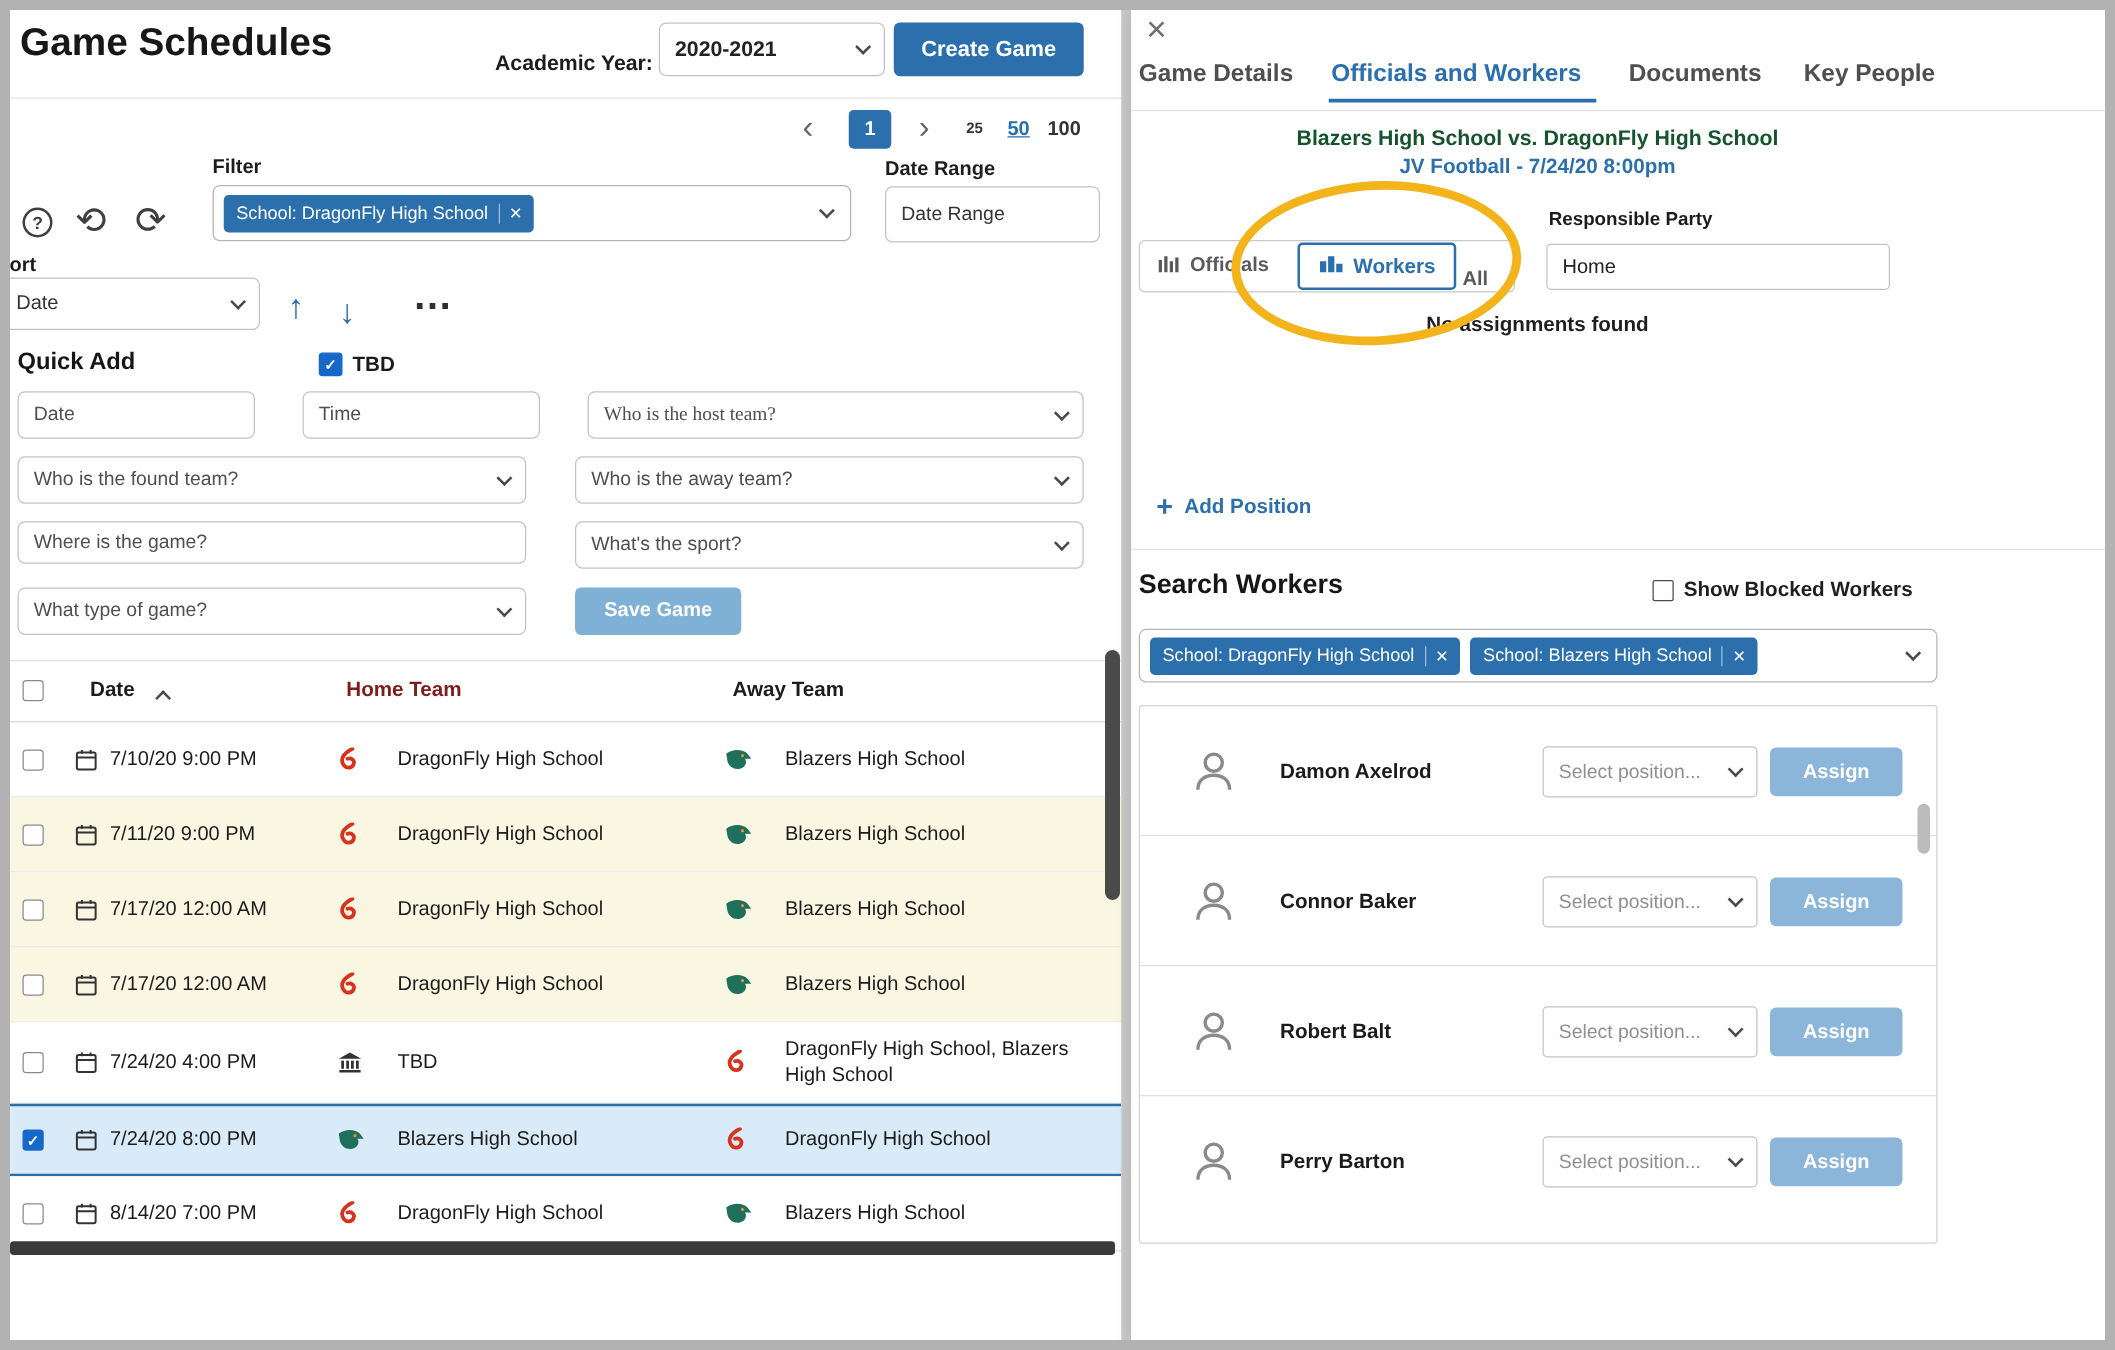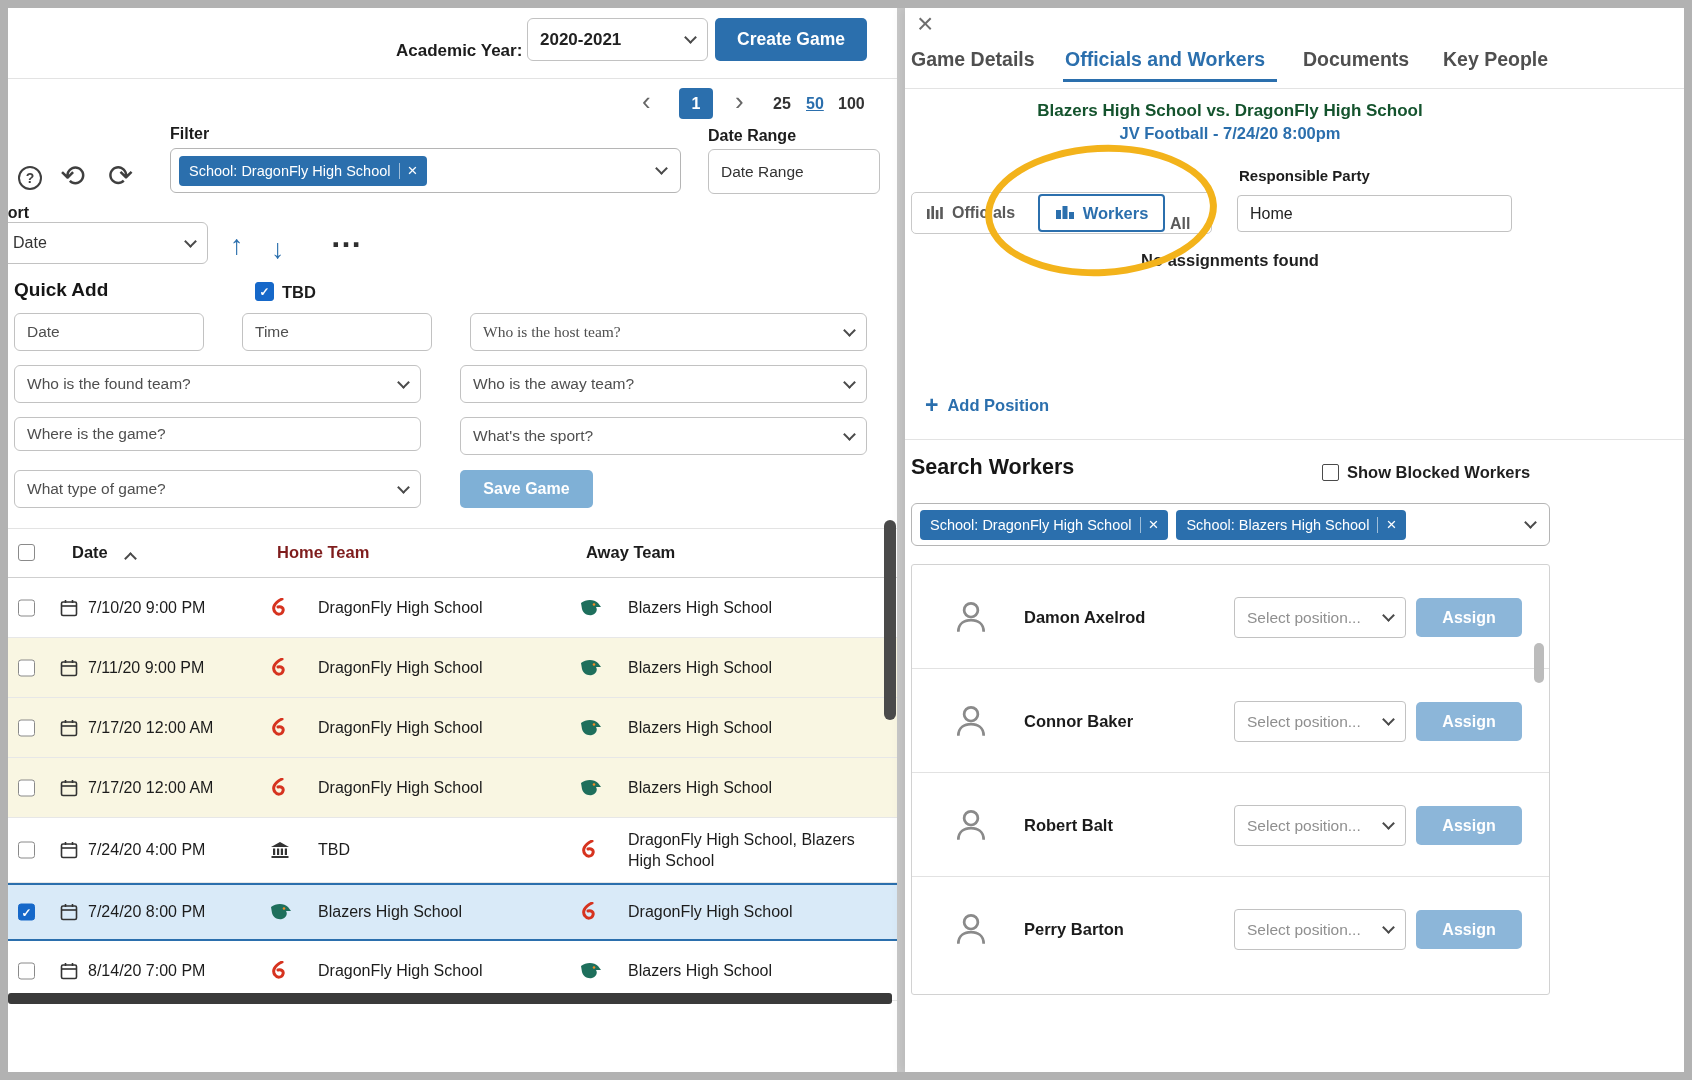--- a/index.html
+++ b/index.html
@@ -60,36 +60,37 @@
   .iconbtn { position:absolute; color:#3f3f3f; cursor:pointer; }
 </style>
 </head>
 <body>
 
 <div class="frame">
 <div class="screen">
 
   <div class="left">
 
+    <div class="abs title" style="left:8px; top:8px;">Game Schedules</div>
 
     <div class="abs" style="left:388px; top:21px; height:43px; display:flex; align-items:center; font-size:17px; font-weight:700; color:#1c1c1c;">Academic Year:</div>
 
     <div class="field" style="left:519px; top:10px; width:181px; height:43px; font-size:17px; font-weight:600; color:#222;">
       <span>2020-2021</span>
       <span class="chev"></span>
     </div>
 
     <div class="btn accentbg" style="left:707px; top:10px; width:152px; height:43px; font-size:17.5px;">Create Game</div>
 
     <div class="hline" style="left:0; top:70px; width:889px;"></div>
 
     <div class="abs" style="left:634px; top:78px; font-size:26px; color:#666;">‹</div>
     <div class="btn accentbg" style="left:671px; top:80px; width:34px; height:31px; font-size:16px; border-radius:4px;">1</div>
     <div class="abs" style="left:727px; top:78px; font-size:26px; color:#666;">›</div>
-    <div class="abs" style="left:765px; top:87px; font-size:16px; font-weight:600; color:#333;">25</div>
+    <div class="abs" style="left:765px; top:87px; font-size:12px; font-weight:600; color:#333;">25</div>
     <div class="abs" style="left:798px; top:87px; font-size:16px; font-weight:600; color:#2b6fad; text-decoration:underline;">50</div>
     <div class="abs" style="left:830px; top:87px; font-size:16px; font-weight:600; color:#333;">100</div>
 
     <div class="abs blabel" style="left:162px; top:117px;">Filter</div>
     <div class="combo" style="left:162px; top:140px; width:511px; height:45px;">
       <span class="chips">
         <span class="chip">
           <span>School: DragonFly High School</span>
           <span class="sep"></span>
           <span class="x">×</span>
@@ -381,21 +382,21 @@
         <span class="seg-txt">Officials</span>
       </div>
       <div class="abs" style="left:126px; top:1px; width:127px; height:38px; border:2px solid #2b6fad; border-radius:4px; background:#fff; display:flex; align-items:center; justify-content:center; gap:8px;">
         <span><svg width="20" height="15" viewBox="0 0 20 15">
                 <rect x="1" y="6" width="5" height="9" fill="#2b6fad"></rect>
                 <rect x="7.5" y="2" width="5" height="13" fill="#2b6fad"></rect>
                 <rect x="14" y="8" width="5" height="7" fill="#2b6fad"></rect>
               </svg></span>
         <span style="font-size:16.5px; font-weight:700; color:#2b6fad;">Workers</span>
       </div>
-      <div class="abs" style="left:258px; top:11px; height:40px; display:flex; align-items:center;">
+      <div class="abs" style="left:258px; top:0; height:40px; display:flex; align-items:flex-end;">
         <span class="seg-txt">All</span>
       </div>
     </div>
 
     <div class="field" style="left:332px; top:187px; width:275px; height:37px; border-radius:4px; font-size:16px; color:#222;">
       <span>Home</span>
     </div>
 
     <div class="ellipse" style="left:80px; top:137px; width:232px; height:131px;"></div>
 

